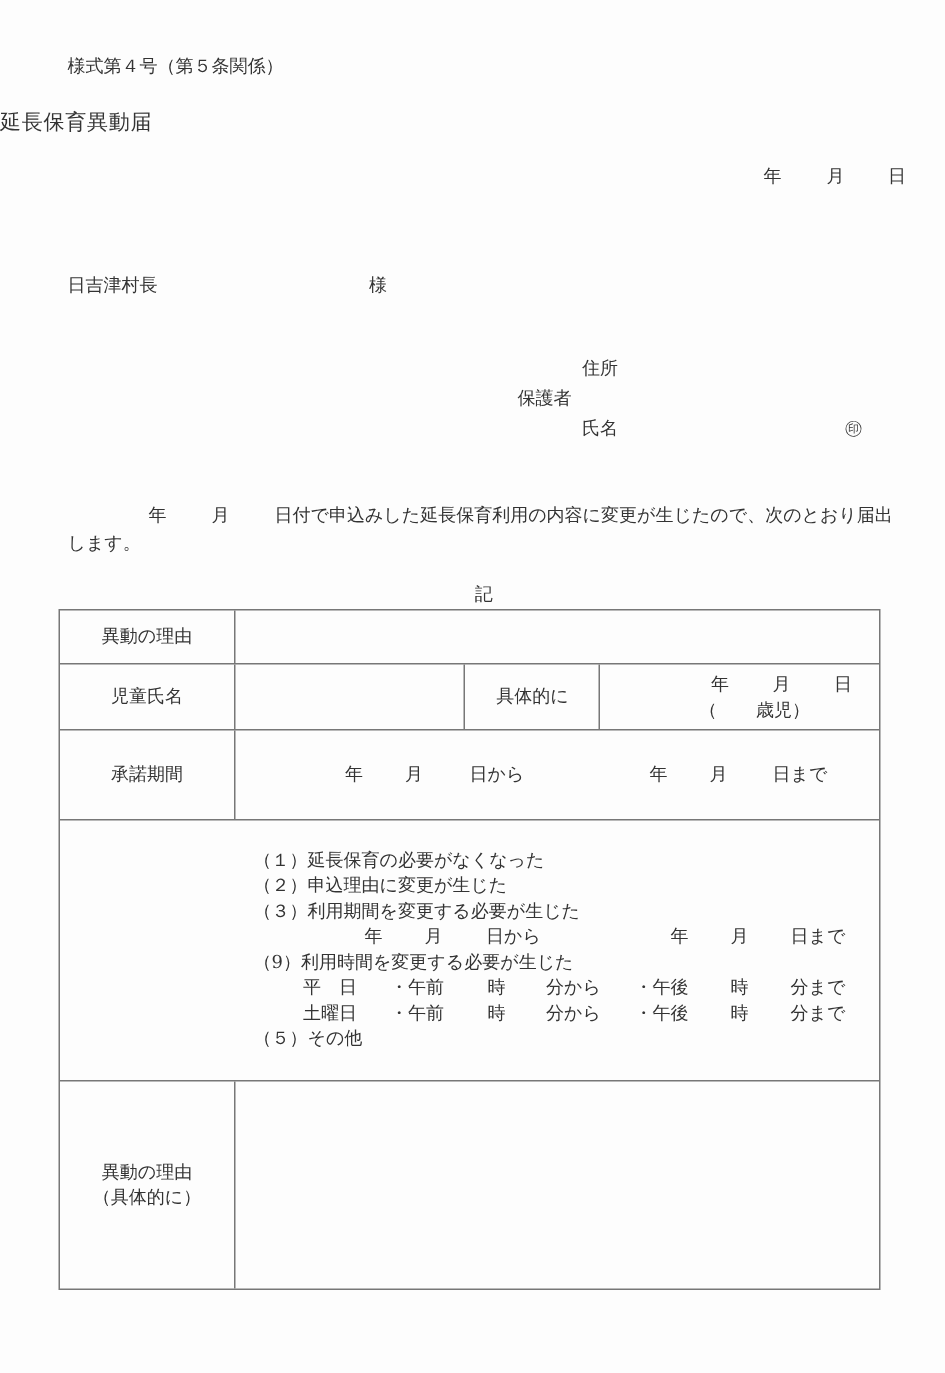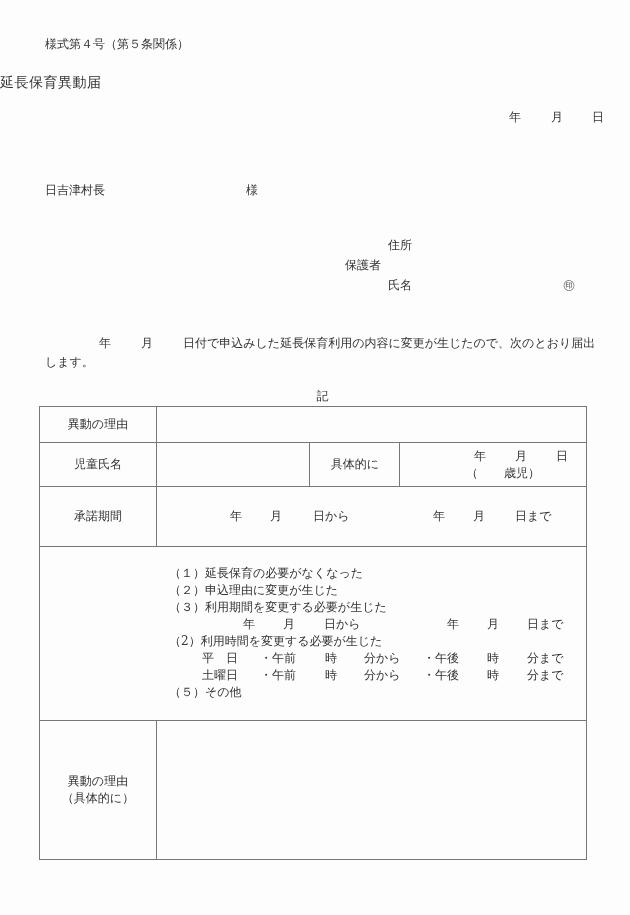--- a/index.html
+++ b/index.html
@@ -105,21 +105,21 @@
     <div class="cell" style="left:117px;right:0">
       <span class="t" style="left:12px;top:20px">（１）延長保育の必要がなくなった</span>
       <span class="t" style="left:12px;top:37px">（２）申込理由に変更が生じた</span>
       <span class="t" style="left:12px;top:54px">（３）利用期間を変更する必要が生じた</span>
       <span class="t" style="left:86px;top:71px">年</span>
       <span class="t" style="left:126px;top:71px">月</span>
       <span class="t" style="left:167px;top:71px">日から</span>
       <span class="t" style="left:290px;top:71px">年</span>
       <span class="t" style="left:330px;top:71px">月</span>
       <span class="t" style="left:370px;top:71px">日まで</span>
-      <span class="t" style="left:12px;top:88px">（2）利用時間を変更する必要が生じた</span>
+      <span class="t" style="left:12px;top:88px">（9）利用時間を変更する必要が生じた</span>
       <span class="t" style="left:45px;top:105px">平　日</span>
       <span class="t" style="left:103px;top:105px">・午前</span>
       <span class="t" style="left:168px;top:105px">時</span>
       <span class="t" style="left:207px;top:105px">分から</span>
       <span class="t" style="left:266px;top:105px">・午後</span>
       <span class="t" style="left:330px;top:105px">時</span>
       <span class="t" style="left:370px;top:105px">分まで</span>
       <span class="t" style="left:45px;top:122px">土曜日</span>
       <span class="t" style="left:103px;top:122px">・午前</span>
       <span class="t" style="left:168px;top:122px">時</span>

